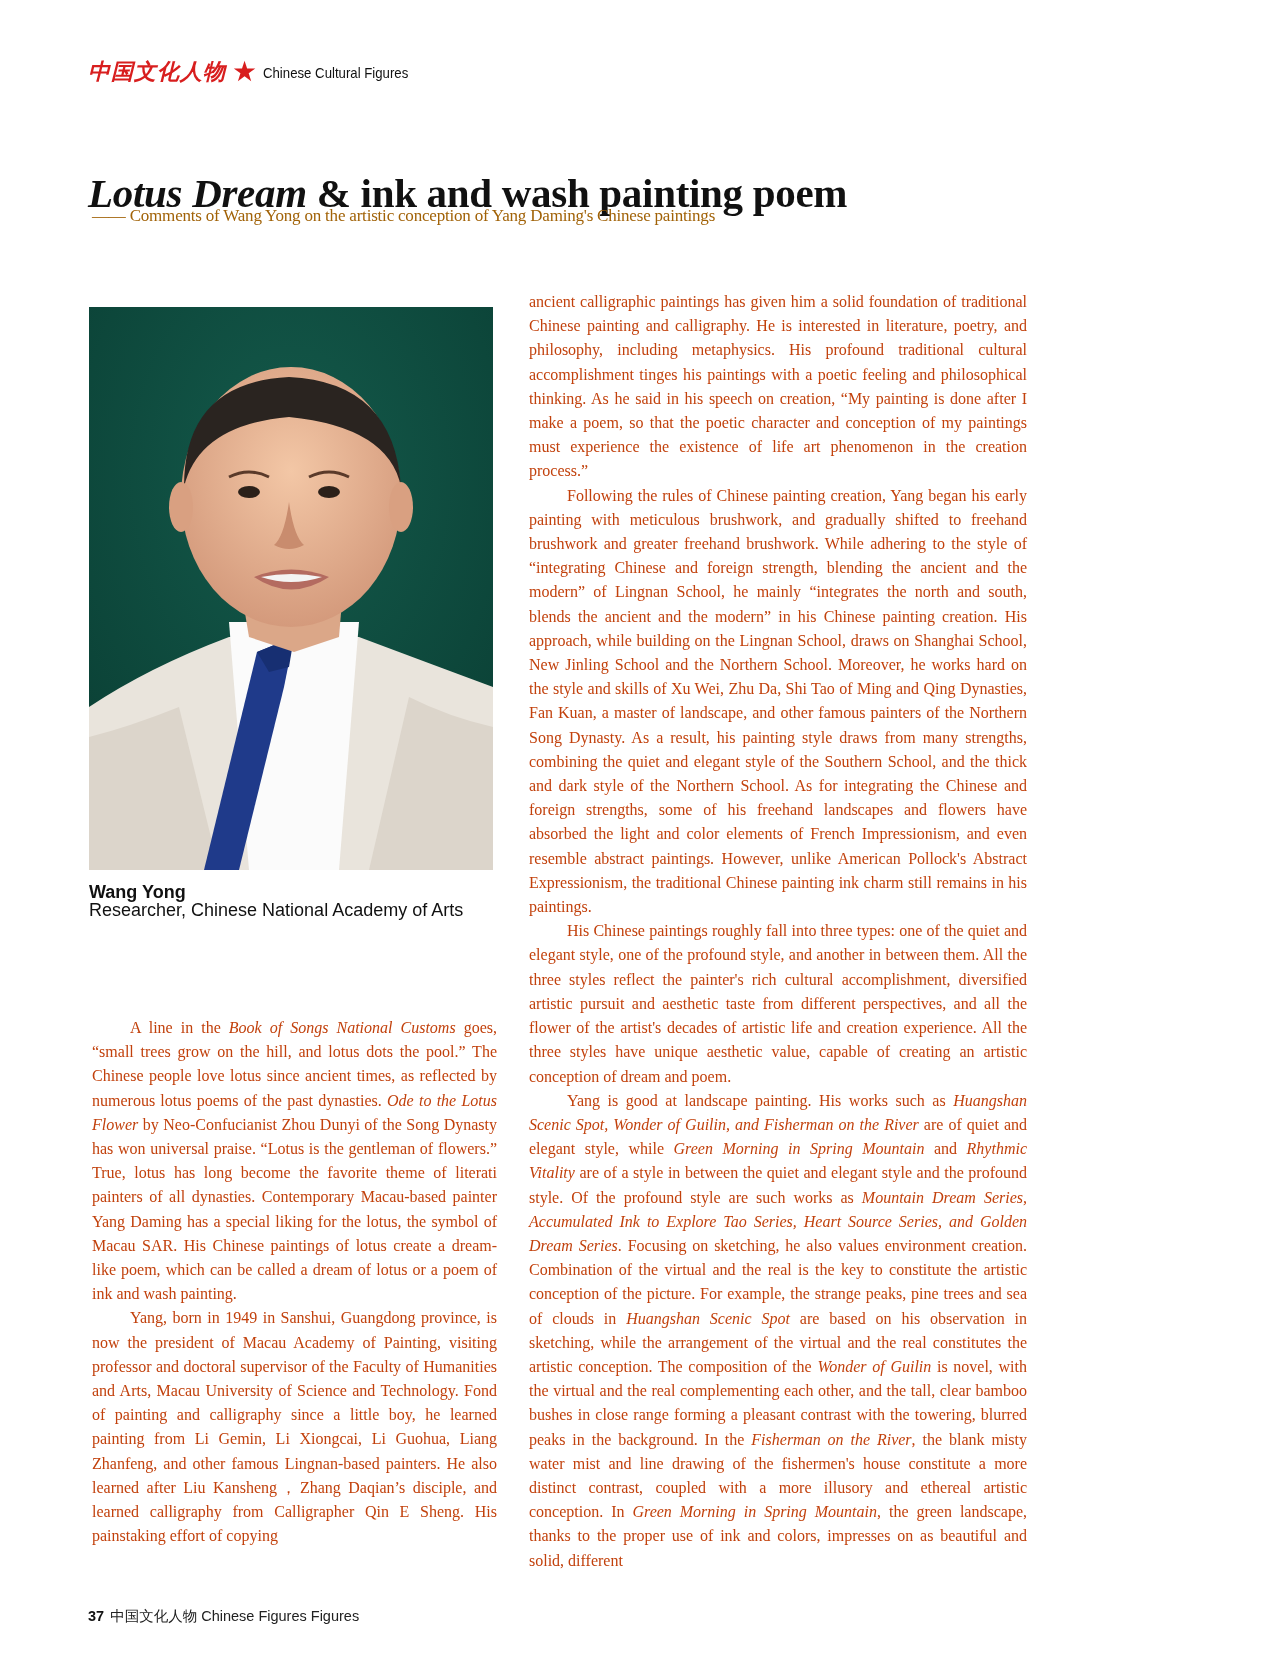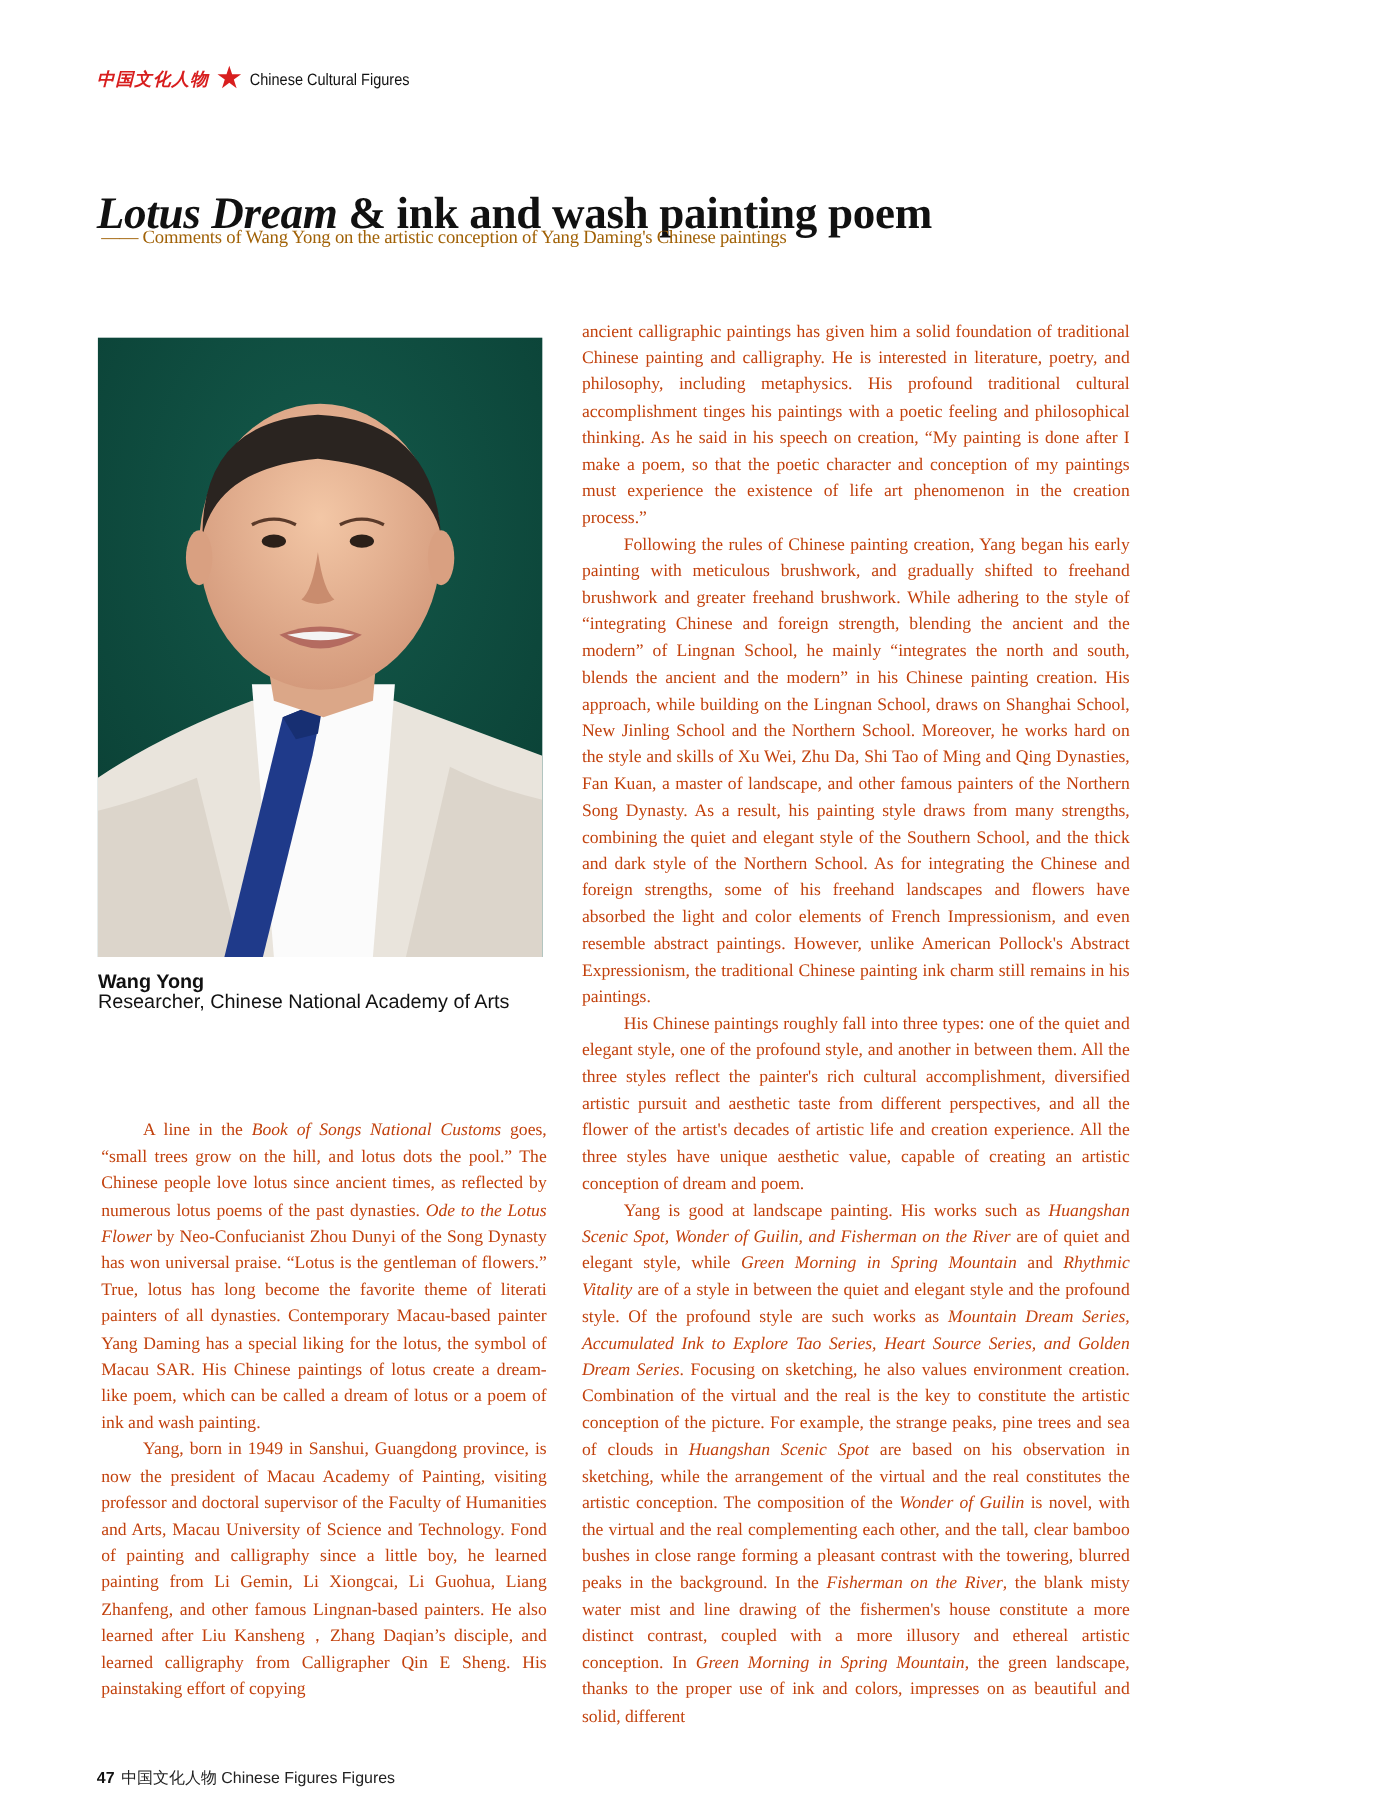--- a/index.html
+++ b/index.html
@@ -1,18 +1,18 @@
 <!DOCTYPE html>
 <html><head>
 <meta charset="utf-8">
 <style>
   html, body { margin: 0; padding: 0; background: #ffffff; }
   body { width: 1270px; height: 1654px; position: relative; overflow: hidden; color: #1a1a1a; }
   .masthead { position: absolute; left: 88px; top: 54px; height: 36px; display: flex; align-items: center; }
-  .masthead .cn-logo { font-family: "DejaVu Serif", serif; font-weight: bold; font-size: 16px; color: #d81e1e; letter-spacing: 1px; font-style: italic; }
+  .masthead .cn-logo { font-family: "DejaVu Serif", serif; font-weight: bold; font-size: 22px; color: #d81e1e; letter-spacing: 1px; font-style: italic; }
   .masthead .star { color: #d81e1e; font-size: 28px; margin: 0 6px 0 6px; line-height: 1; }
   .masthead .en { font-family: "Liberation Sans", sans-serif; font-size: 15px; color: #111; transform: scaleX(0.88); transform-origin: left center; display: inline-block; }
 
   .title { position: absolute; left: 88px; top: 142px; font-family: "Liberation Serif", serif; font-weight: bold; font-size: 41px; color: #111; white-space: nowrap; letter-spacing: -0.3px; }
   .title .it { font-style: italic; }
   .subtitle { position: absolute; left: 92px; top: 206px; font-family: Liberation Serif, serif; font-size: 17px; color: #a16207; white-space: nowrap; letter-spacing: -0.2px; }
 
   .photo { position: absolute; left: 89px; top: 307px; width: 404px; height: 563px; overflow: hidden; background: #0d4a3e; }
   .photo svg { display: block; width: 100%; height: 100%; }
 
@@ -95,14 +95,14 @@
 </div>
 
 <div class="col col-right">
   <p>ancient calligraphic paintings has given him a solid foundation of traditional Chinese painting and calligraphy. He is interested in literature, poetry, and philosophy, including metaphysics. His profound traditional cultural accomplishment tinges his paintings with a poetic feeling and philosophical thinking. As he said in his speech on creation, “My painting is done after I make a poem, so that the poetic character and conception of my paintings must experience the existence of life art phenomenon in the creation process.”</p>
   <p class="indent">Following the rules of Chinese painting creation, Yang began his early painting with meticulous brushwork, and gradually shifted to freehand brushwork and greater freehand brushwork. While adhering to the style of “integrating Chinese and foreign strength, blending the ancient and the modern” of Lingnan School, he mainly “integrates the north and south, blends the ancient and the modern” in his Chinese painting creation. His approach, while building on the Lingnan School, draws on Shanghai School, New Jinling School and the Northern School. Moreover, he works hard on the style and skills of Xu Wei, Zhu Da, Shi Tao of Ming and Qing Dynasties, Fan Kuan, a master of landscape, and other famous painters of the Northern Song Dynasty. As a result, his painting style draws from many strengths, combining the quiet and elegant style of the Southern School, and the thick and dark style of the Northern School. As for integrating the Chinese and foreign strengths, some of his freehand landscapes and flowers have absorbed the light and color elements of French Impressionism, and even resemble abstract paintings. However, unlike American Pollock's Abstract Expressionism, the traditional Chinese painting ink charm still remains in his paintings.</p>
   <p class="indent">His Chinese paintings roughly fall into three types: one of the quiet and elegant style, one of the profound style, and another in between them. All the three styles reflect the painter's rich cultural accomplishment, diversified artistic pursuit and aesthetic taste from different perspectives, and all the flower of the artist's decades of artistic life and creation experience. All the three styles have unique aesthetic value, capable of creating an artistic conception of dream and poem.</p>
   <p class="indent"><span>Yang is good at landscape painting. His works such as </span><i>Huangshan Scenic Spot, Wonder of Guilin, and Fisherman on the River</i><span> are of quiet and elegant style, while </span><i>Green Morning in Spring Mountain</i><span> and </span><i>Rhythmic Vitality</i><span> are of a style in between the quiet and elegant style and the profound style. Of the profound style are such works as </span><i>Mountain Dream Series, Accumulated Ink to Explore Tao Series, Heart Source Series, and Golden Dream Series</i><span>. Focusing on sketching, he also values environment creation. Combination of the virtual and the real is the key to constitute the artistic conception of the picture. For example, the strange peaks, pine trees and sea of clouds in </span><i>Huangshan Scenic Spot</i><span> are based on his observation in sketching, while the arrangement of the virtual and the real constitutes the artistic conception. The composition of the </span><i>Wonder of Guilin</i><span> is novel, with the virtual and the real complementing each other, and the tall, clear bamboo bushes in close range forming a pleasant contrast with the towering, blurred peaks in the background. In the </span><i>Fisherman on the River</i><span>, the blank misty water mist and line drawing of the fishermen's house constitute a more distinct contrast, coupled with a more illusory and ethereal artistic conception. In </span><i>Green Morning in Spring Mountain</i><span>, the green landscape, thanks to the proper use of ink and colors, impresses on as beautiful and solid, different</span></p>
 </div>
 
 <footer class="footer">
-  <span class="pg">47</span><span>中国文化人物 Chinese Figures Figures</span>
+  <span class="pg">37</span><span>中国文化人物 Chinese Figures Figures</span>
 </footer>
 
 </body></html>

